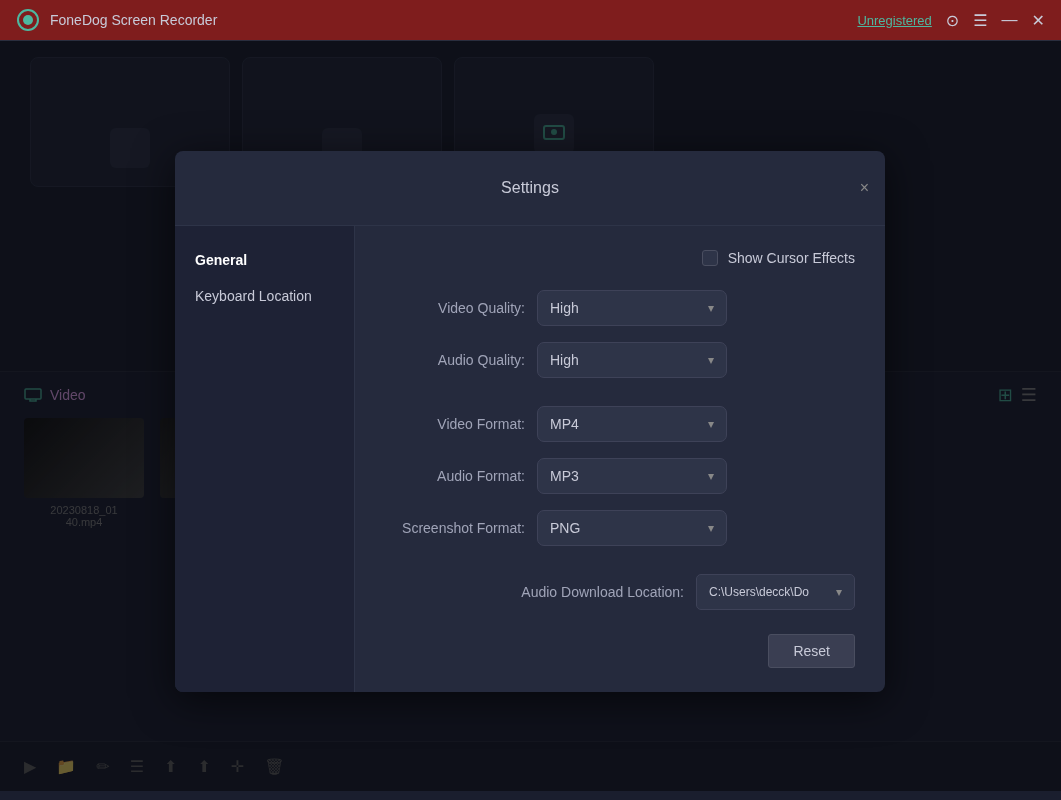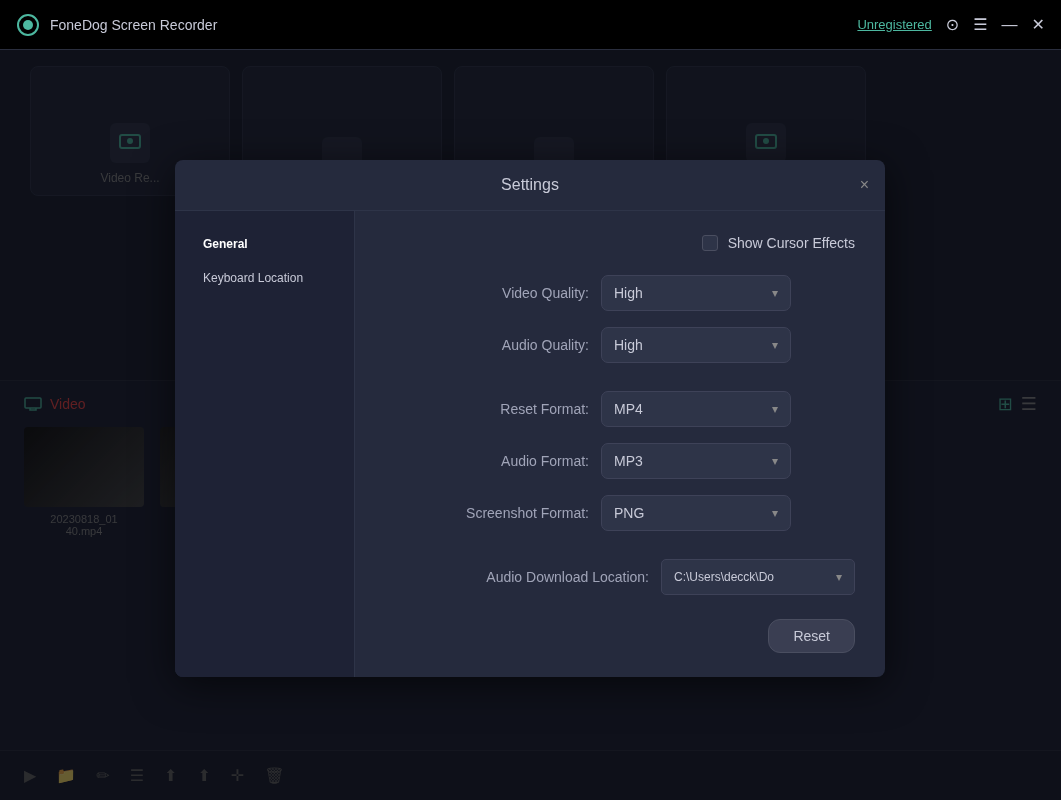--- a/index.html
+++ b/index.html
@@ -11,22 +11,22 @@
       overflow: hidden;
       position: relative;
     }
 
     
     .titlebar {
       display: flex;
       align-items: center;
       justify-content: space-between;
       padding: 0 16px;
-      height: 50px;
-      background: #000000;
+      height: 41px;
+      background: #7f1d1d;
       border-bottom: 1px solid #2a2e3e;
     }
     .titlebar-left {
       display: flex;
       align-items: center;
       gap: 10px;
     }
     .app-icon {
       width: 24px;
       height: 24px;
@@ -168,21 +168,21 @@
       border-radius: 8px;
       z-index: 20;
       overflow: hidden;
       box-shadow: 0 8px 40px rgba(0,0,0,0.6);
     }
     .dialog-header {
       display: flex;
       align-items: center;
       justify-content: center;
       position: relative;
-      padding: 16px 20px;
+      padding: 28px 20px;
       border-bottom: 1px solid #2e3448;
     }
     .dialog-title {
       color: #c8cad8;
       font-size: 16px;
       font-weight: 500;
     }
     .dialog-close {
       position: absolute;
       right: 16px;
@@ -204,23 +204,22 @@
     
     .dialog-sidebar {
       width: 180px;
       background: #1e2235;
       border-right: 1px solid #2e3448;
       padding: 16px 0;
     }
     .sidebar-item {
       padding: 10px 20px;
       color: #c8cad8;
-      font-size: 12px;
-      cursor: pointer;
-      margin-left: 8px;
+      font-size: 14px;
+      cursor: pointer;
     }
     .sidebar-item.active {
       color: #fff;
       font-weight: 600;
     }
 
     
     .dialog-content {
       flex: 1;
       padding: 24px 30px;
@@ -245,21 +244,21 @@
     }
     .cursor-label {
       color: #c8cad8;
       font-size: 14px;
     }
 
     
     .form-row {
       display: flex;
       align-items: center;
-      justify-content: center;
+      justify-content: flex-start;
       margin-bottom: 16px;
       gap: 12px;
     }
     .form-label {
       color: #a0a4b8;
       font-size: 14px;
       min-width: 140px;
       text-align: right;
     }
     .form-select {
@@ -293,21 +292,21 @@
       justify-content: flex-end;
       margin-bottom: 24px;
       gap: 12px;
     }
     .download-label {
       color: #a0a4b8;
       font-size: 14px;
       text-align: right;
     }
     .download-select {
-      width: 194px;
+      width: 159px;
       height: 36px;
       background: #2e3448;
       border: 1px solid #3e4258;
       border-radius: 5px;
       color: #c8cad8;
       font-size: 12px;
       padding: 0 12px;
       cursor: pointer;
       display: flex;
       align-items: center;
@@ -319,21 +318,21 @@
     }
 
     
     .reset-row {
       display: flex;
       justify-content: flex-end;
     }
     .reset-btn {
       background: #3a3e52;
       border: 1px solid #4a4e60;
-      border-radius: 12px;
+      border-radius: 3px;
       color: #c8cad8;
       font-size: 14px;
       padding: 8px 24px;
       cursor: pointer;
       margin-left: 34px;
     }
   </style>
 </head>
 <body>
 
@@ -351,29 +350,20 @@
     <span class="titlebar-icon">☰</span>
     <span class="titlebar-icon">—</span>
     <span class="titlebar-icon">✕</span>
   </div>
 </div>
 
 <div class="main-area">
 
   <div class="bg-cards-top">
 
-    <div class="bg-card">
-      <div class="bg-card-icon">
-        <svg width="24" height="20" viewBox="0 0 24 20" fill="none">
-          <rect x="2" y="2" width="20" height="13" rx="2" stroke="#4db8a0" stroke-width="2" fill="none"></rect>
-          <circle cx="12" cy="8" r="3" fill="#4db8a0"></circle>
-        </svg>
-      </div>
-      <span class="bg-card-label">Video Re...</span>
-    </div>
 
     <div class="bg-card">
       <div class="bg-card-icon"></div>
     </div>
 
     <div class="bg-card">
       <div class="bg-card-icon"></div>
     </div>
 
     <div class="bg-card">
@@ -387,21 +377,21 @@
     </div>
   </div>
 
   <div class="bg-bottom">
     <div class="bg-bottom-header">
       <div style="display:flex;align-items:center;gap:8px;">
         <svg width="18" height="14" viewBox="0 0 18 14" fill="none">
           <rect x="1" y="1" width="16" height="10" rx="1" stroke="#4db8a0" stroke-width="1.5" fill="none"></rect>
           <polyline points="6,11 6,13 12,13 12,11" stroke="#4db8a0" stroke-width="1.5" fill="none"></polyline>
         </svg>
-        <span style="color:#ef4444;font-size:14px;">Video</span>
+        <span style="color:#f0abfc;font-size:14px;">Video</span>
       </div>
       <div style="display:flex;gap:8px;">
         <span style="color:#4db8a0;font-size:18px;">⊞</span>
         <span style="color:#888;font-size:18px;">☰</span>
       </div>
     </div>
     <div class="bg-video-grid">
       <div style="display:flex;flex-direction:column;align-items:center;gap:6px;justify-content:flex-end;">
         <div class="bg-video-thumb">
           <div class="bg-video-thumb-content" style="background:linear-gradient(135deg,#111 0%,#444 100%);"></div>
@@ -473,21 +463,21 @@
           <span class="form-label">Audio Quality:</span>
           <div class="form-select">
             <span>High</span>
             <span class="chevron">▾</span>
           </div>
         </div>
 
         <div class="form-spacer"></div>
 
         <div class="form-row">
-          <span class="form-label">Reset Format:</span>
+          <span class="form-label">Video Format:</span>
           <div class="form-select">
             <span>MP4</span>
             <span class="chevron">▾</span>
           </div>
         </div>
 
         <div class="form-row">
           <span class="form-label">Audio Format:</span>
           <div class="form-select">
             <span>MP3</span>

